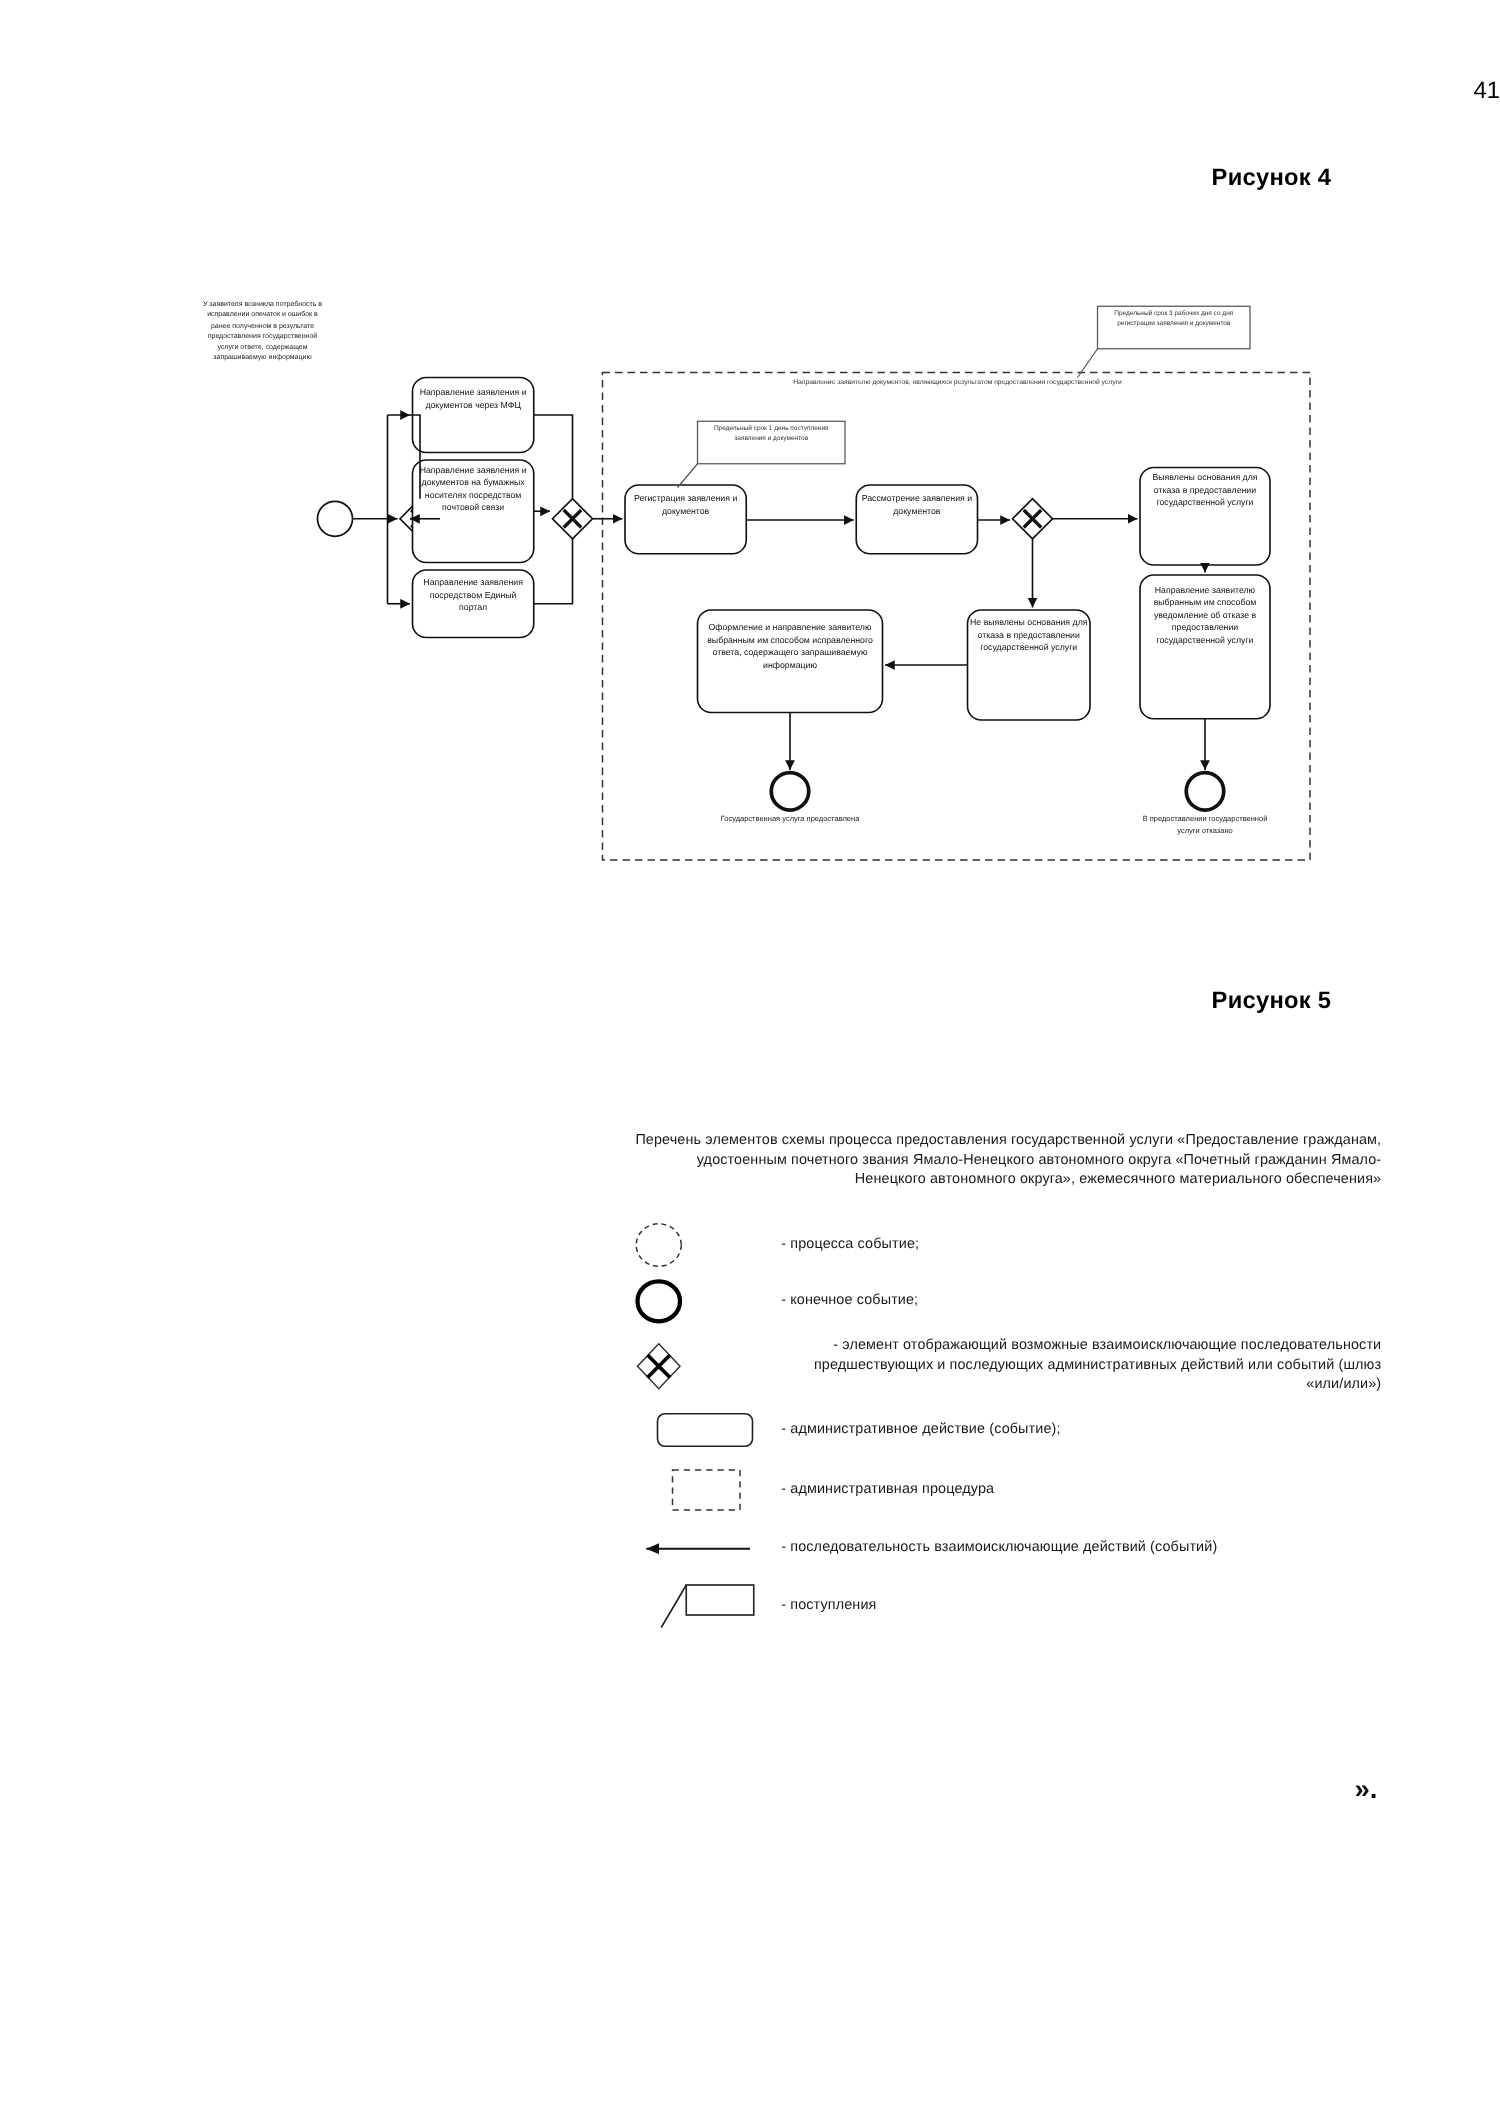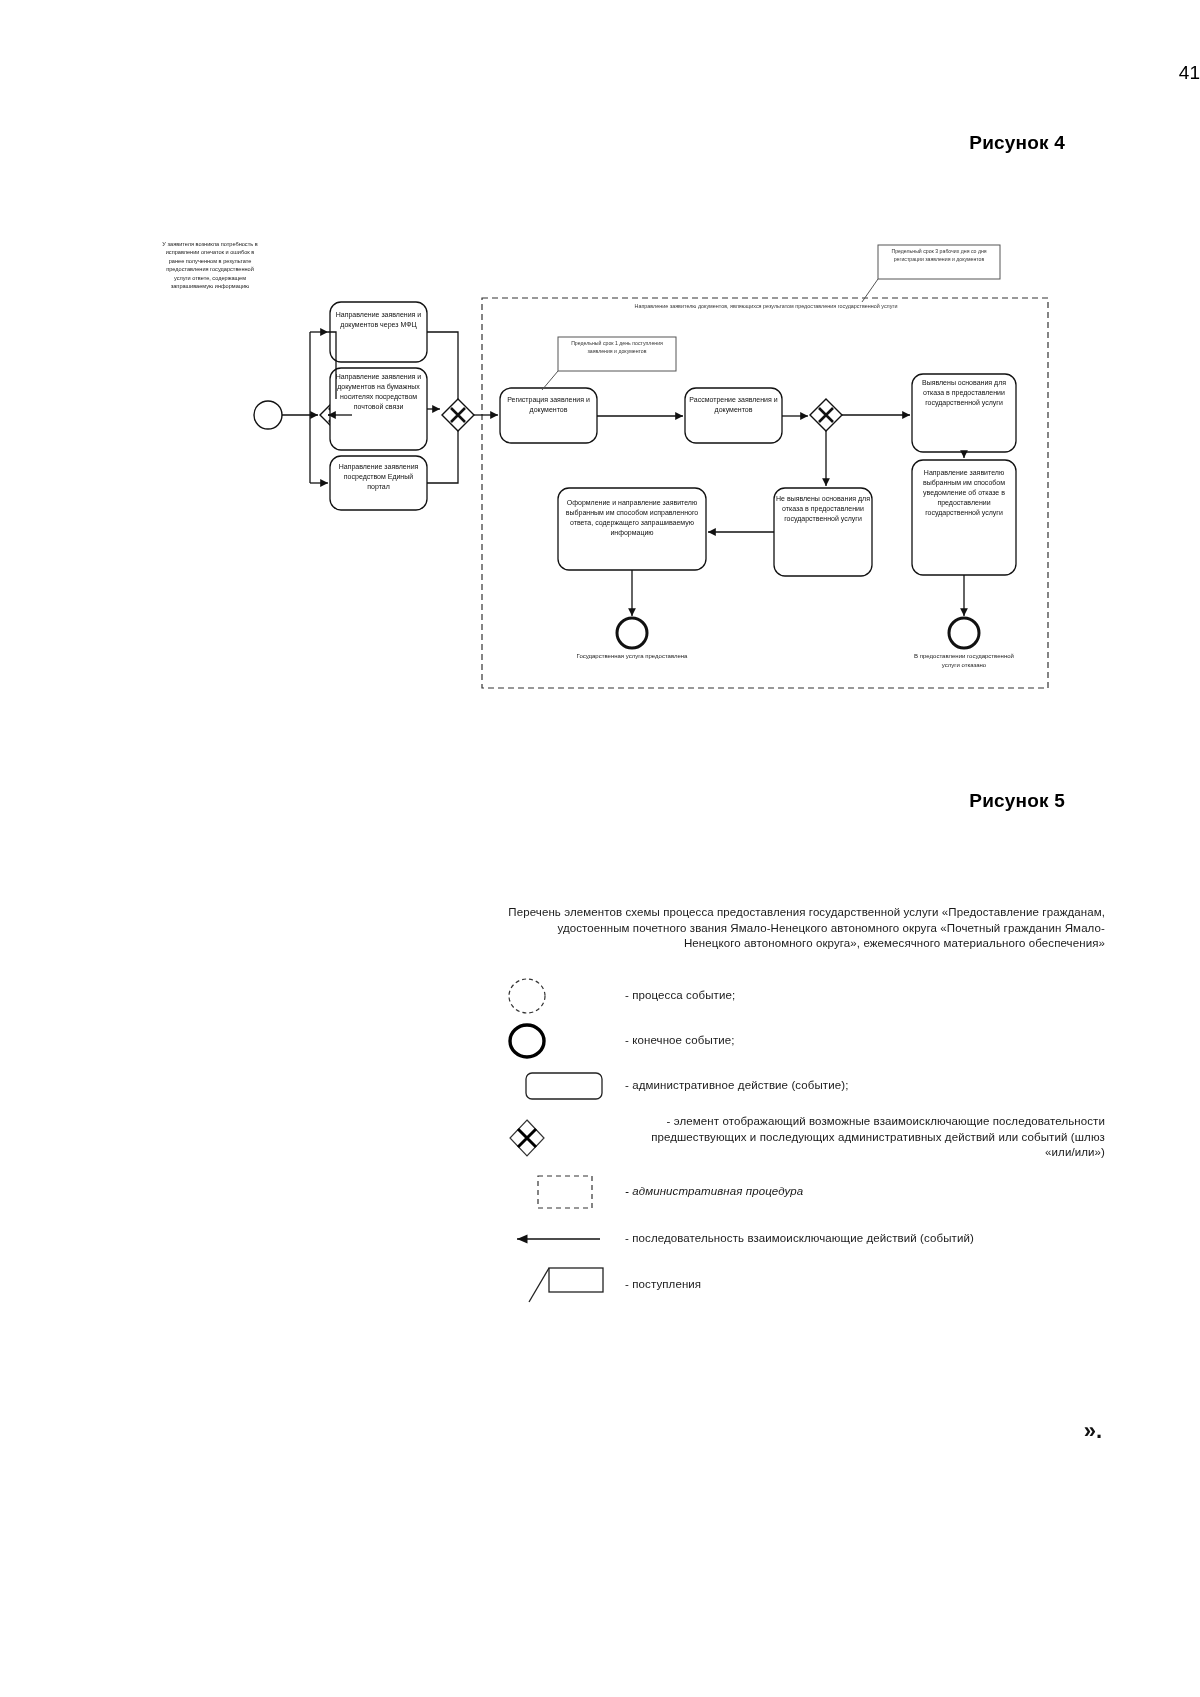--- a/index.html
+++ b/index.html
@@ -206,40 +206,40 @@
 
       <div class="legend-row">
         <div class="legend-sym">
           <svg width="44" height="42">
               <ellipse cx="22" cy="21" rx="17" ry="16" fill="#fff" stroke="#000" stroke-width="3.4"></ellipse>
             </svg>
         </div>
         <div class="legend-text">- конечное событие;</div>
       </div>
 
+      <div class="legend-row" style="min-height:58px;">
+        <div class="legend-sym">
+          <svg width="44" height="46">
+            <path d="M22,5 L39,23 L22,41 L5,23 z" fill="#fff" stroke="#333" stroke-width="1.2"></path>
+            <path d="M13,14 L31,32 M31,14 L13,32" stroke="#000" stroke-width="3"></path>
+          </svg>
+        </div>
+        <div class="legend-text" style="max-width:560px;">- элемент  отображающий возможные взаимоисключающие последовательности предшествующих и последующих административных действий или событий (шлюз «или/или»)</div>
+      </div>
+
       <div class="legend-row">
         <div class="legend-sym" style="justify-content:center;">
           <svg width="82" height="34">
               <rect x="2" y="4" width="76" height="26" rx="6" fill="#fff" stroke="#222" stroke-width="1.3"></rect>
             </svg>
         </div>
         <div class="legend-text">- административное действие (событие);</div>
       </div>
 
-      <div class="legend-row" style="min-height:58px;">
-        <div class="legend-sym">
-          <svg width="44" height="46">
-            <path d="M22,5 L39,23 L22,41 L5,23 z" fill="#fff" stroke="#333" stroke-width="1.2"></path>
-            <path d="M13,14 L31,32 M31,14 L13,32" stroke="#000" stroke-width="3"></path>
-          </svg>
-        </div>
-        <div class="legend-text" style="max-width:560px;">- элемент  отображающий возможные взаимоисключающие последовательности предшествующих и последующих административных действий или событий (шлюз «или/или»)</div>
-      </div>
-
-      <div class="legend-row" style="min-height:50px;font-style:italic;">
+      <div class="legend-row" style="min-height:50px;">
         <div class="legend-sym" style="justify-content:center;">
           <svg width="82" height="44">
               <rect x="14" y="6" width="54" height="32" fill="#fff" stroke="#333" stroke-width="1.2" stroke-dasharray="5 4"></rect>
             </svg>
         </div>
         <div class="legend-text">- административная процедура</div>
       </div>
 
       <div class="legend-row" style="min-height:34px;">
         <div class="legend-sym">

